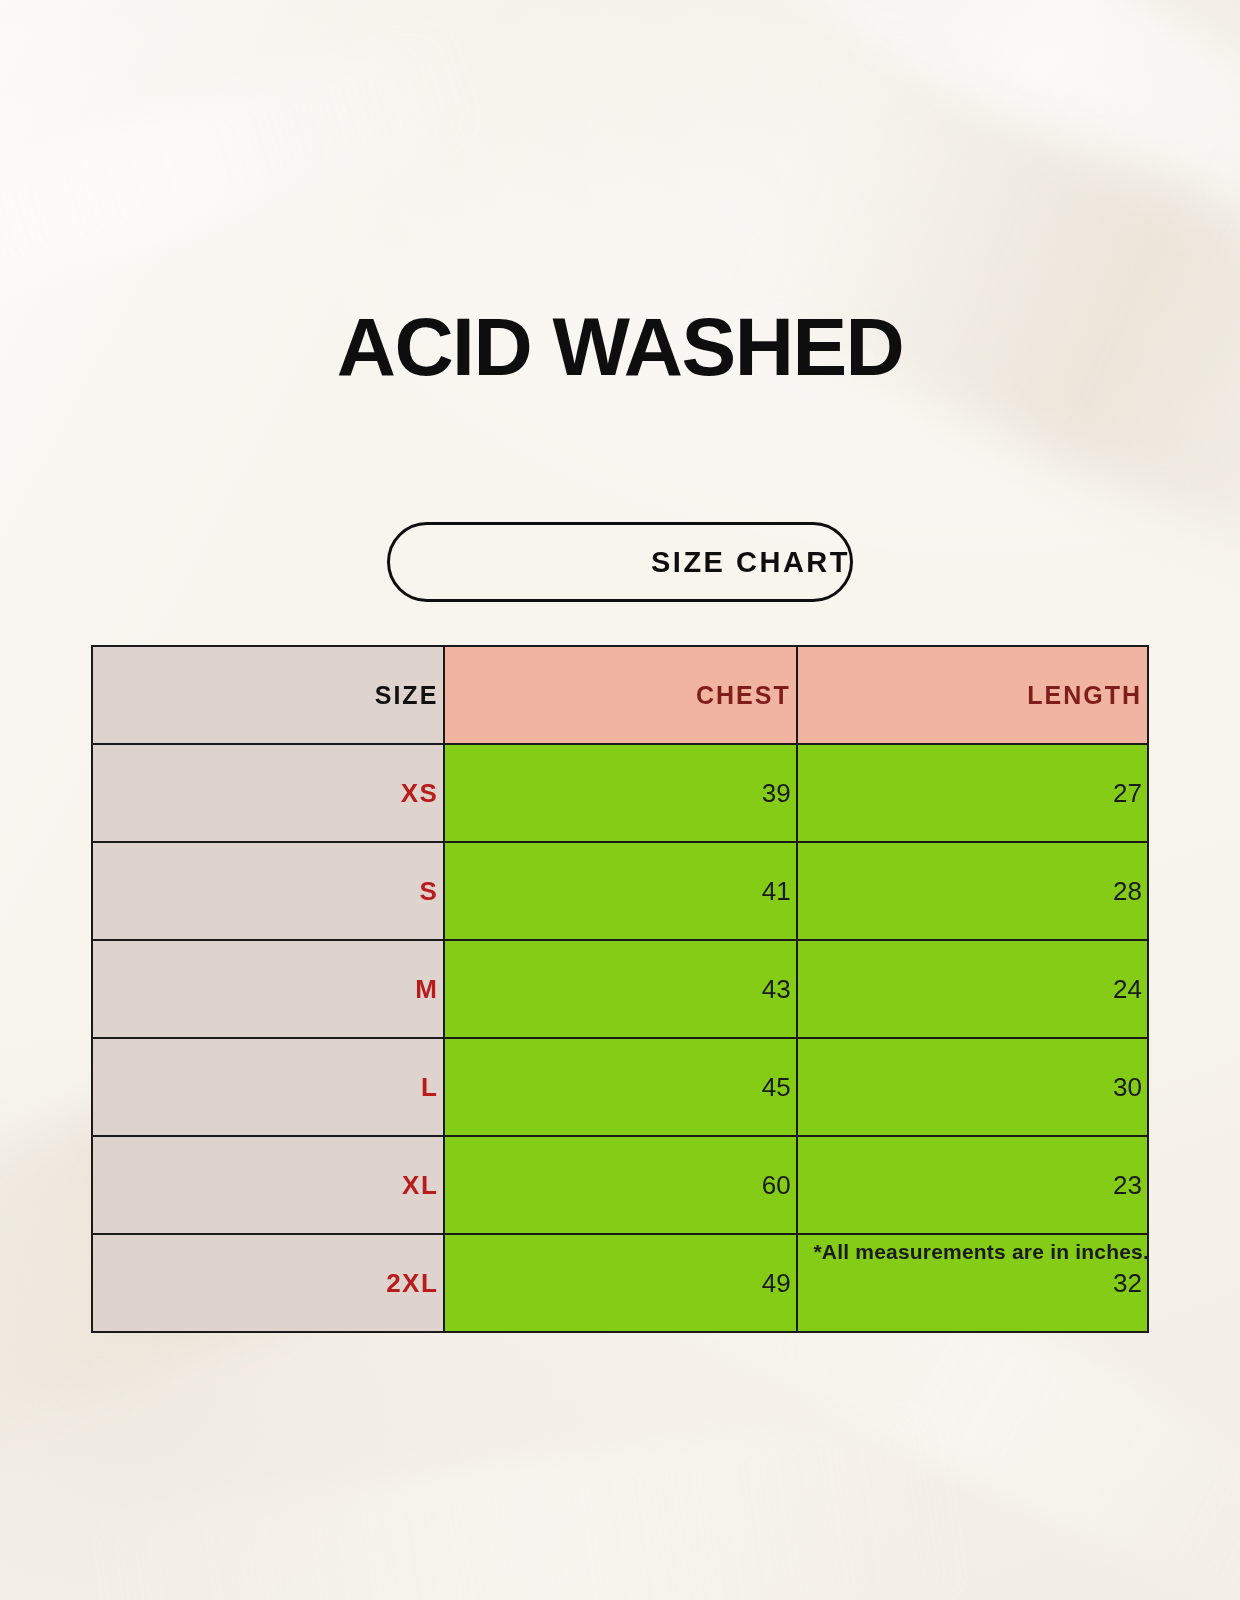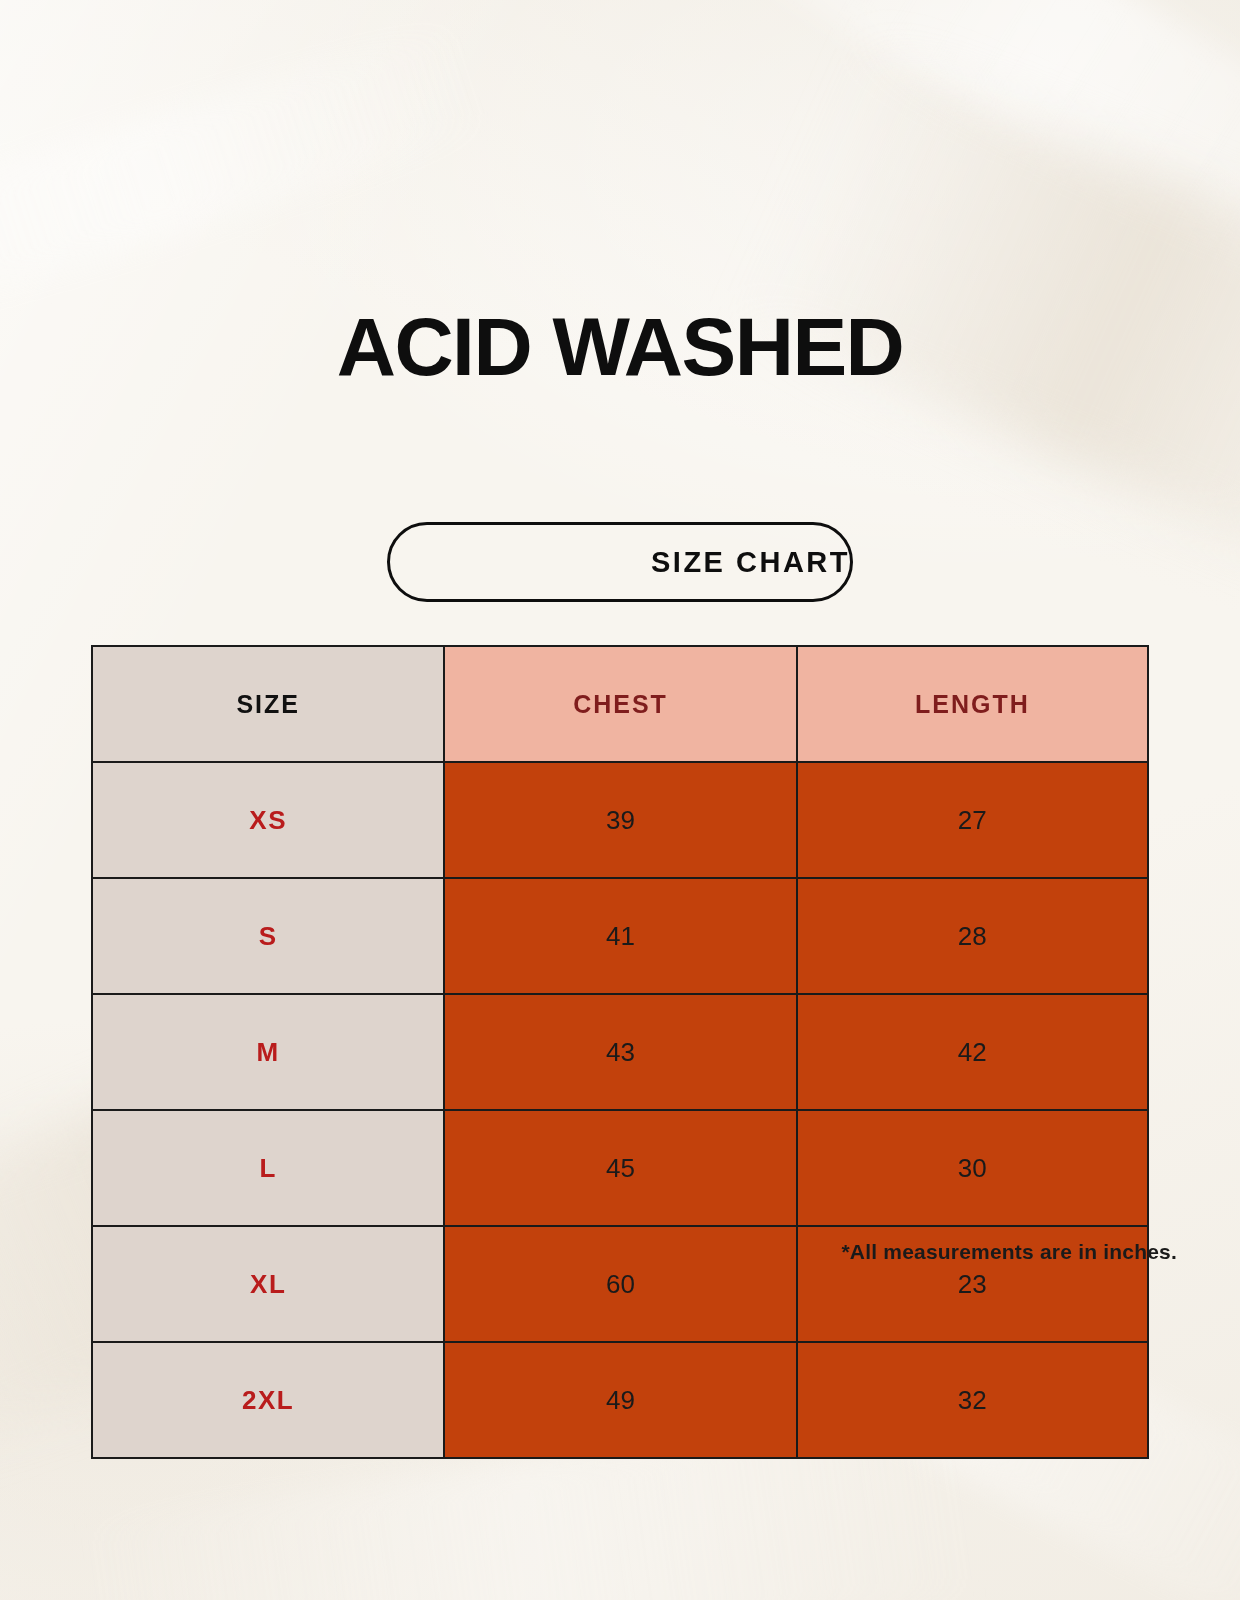--- a/index.html
+++ b/index.html
@@ -104,23 +104,23 @@
     table-layout: fixed;
   }
   table.size-table col.c-size { width: 343px; }
   table.size-table col.c-chest { width: 343px; }
   table.size-table col.c-length { width: 342px; }
 
   table.size-table th,
   table.size-table td {
     border: 2px solid #1a1a1a;
     height: 86px;
-    text-align: center;
+    text-align: right;
     vertical-align: middle;
-    padding: 14px;
+    padding: 5px;
   }
   th.h-size {
     background: #ded4cd;
     font-size: 25px;
     font-weight: bold;
     letter-spacing: 2px;
     color: #111;
   }
   th.h-meas {
     background: #f0b4a1;
@@ -130,37 +130,36 @@
     color: #7f1d1d;
   }
   td.cell-size {
     background: #ded4cd;
     font-size: 26px;
     font-weight: bold;
     letter-spacing: 1.5px;
     color: #b91c1c;
   }
   td.cell-val {
-    background: #c2410c;
+    background: #84cc16;
     font-size: 26px;
     font-weight: normal;
     color: #1a1a1a;
   }
 
   .footnote {
     position: absolute;
     top: 1240px;
     left: 0;
     width: 1149px;
     text-align: right;
     font-size: 21px;
     font-weight: bold;
     color: #1a1a1a;
     letter-spacing: 0.2px;
-    padding-left: 28px;
   }
 </style>
 </head>
 <body>
 
 <div class="page">
 
   <div class="bg-wash"></div>
   <div class="bg-streak streak-1"></div>
   <div class="bg-streak streak-2"></div>
@@ -200,21 +199,21 @@
           <td class="cell-val">27</td>
         </tr>
         <tr>
           <td class="cell-size">S</td>
           <td class="cell-val">41</td>
           <td class="cell-val">28</td>
         </tr>
         <tr>
           <td class="cell-size">M</td>
           <td class="cell-val">43</td>
-          <td class="cell-val">42</td>
+          <td class="cell-val">24</td>
         </tr>
         <tr>
           <td class="cell-size">L</td>
           <td class="cell-val">45</td>
           <td class="cell-val">30</td>
         </tr>
         <tr>
           <td class="cell-size">XL</td>
           <td class="cell-val">60</td>
           <td class="cell-val">23</td>

